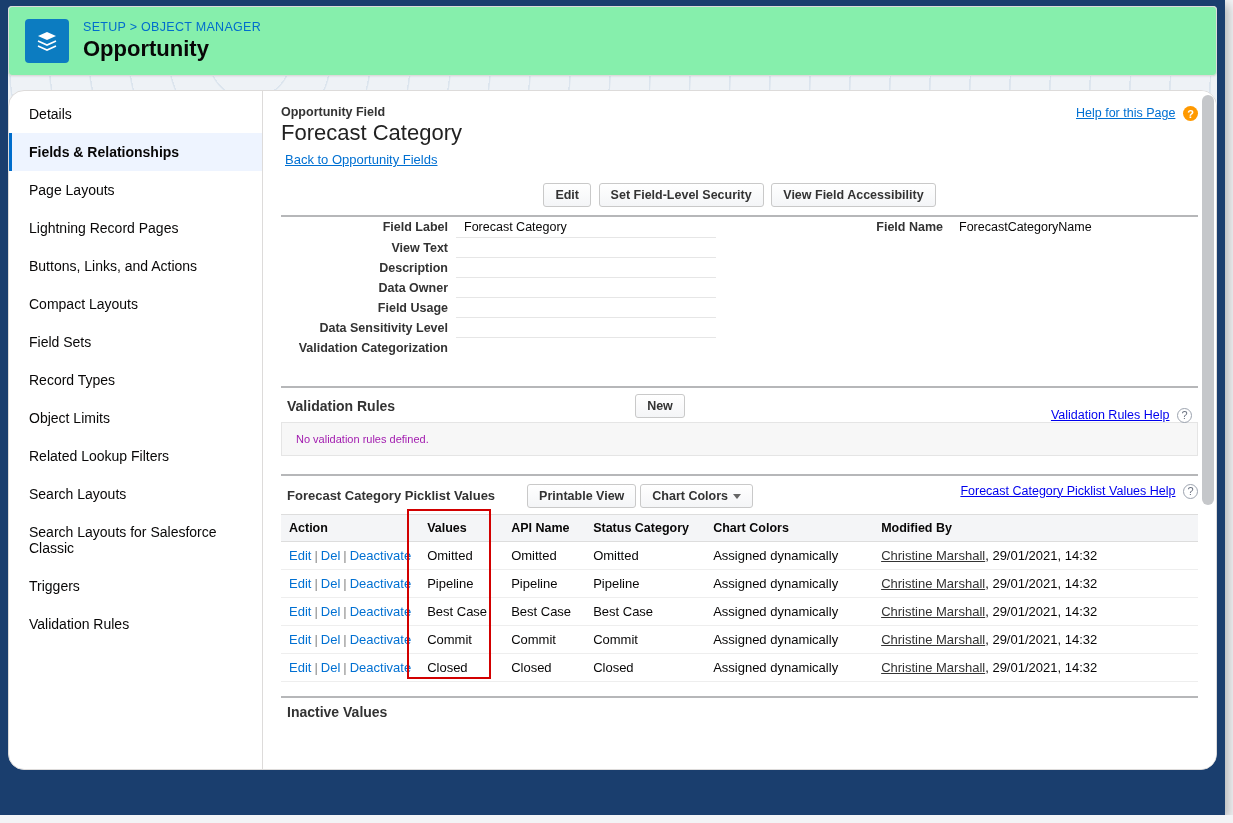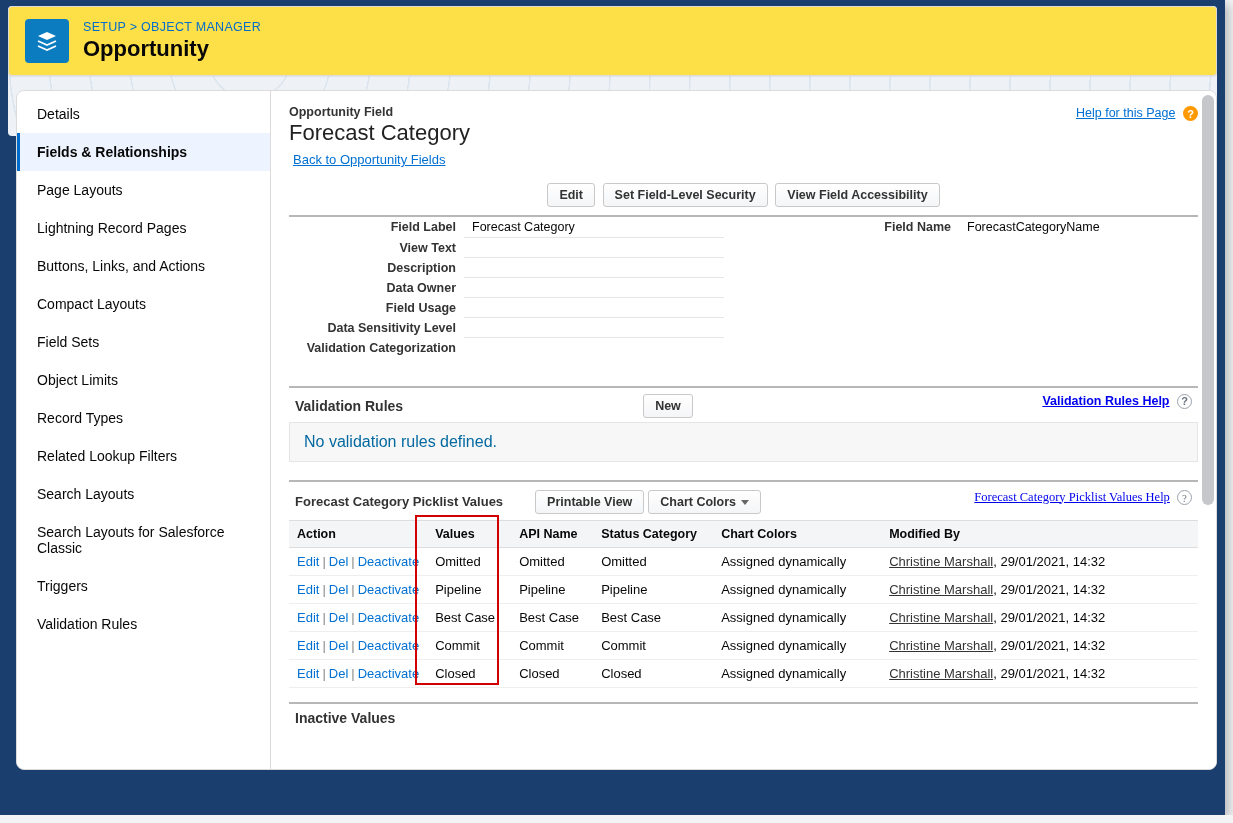--- a/index.html
+++ b/index.html
@@ -22,21 +22,21 @@
     left: 8px; right: 8px; top: 6px; height: 130px;
     background:
       repeating-radial-gradient(circle at 20% 40%, rgba(0,70,140,.08) 0, rgba(0,70,140,.08) 1px, transparent 2px, transparent 40px),
       #eef2f6;
     border-radius: 4px;
     z-index: 0;
   }
   .header-card {
     position: relative;
     z-index: 1;
-    background: #fde047;
+    background: #86efac;
     border: 1px solid #dddbda;
     border-radius: 4px;
     margin: 0 0 14px 0;
     padding: 12px 16px;
     display: flex;
     align-items: center;
     box-shadow: 0 1px 2px rgba(0,0,0,.06);
   }
   .header-icon {
     width: 44px; height: 44px;
@@ -55,25 +55,24 @@
     font-size: 22px;
     font-weight: 700;
     color: #080707;
     margin-top: 2px;
   }
   .main-area {
     position: relative;
     z-index: 1;
     background: #fff;
     border: 1px solid #dddbda;
-    border-radius: 8px;
+    border-radius: 16px;
     display: flex;
     height: 680px;
     overflow: hidden;
-    margin-left: 8px;
   }
   .sidebar {
     width: 254px;
     border-right: 1px solid #dddbda;
     padding: 4px 0;
     overflow-y: auto;
   }
   .sidebar-item {
     padding: 11px 20px;
     font-size: 14px;
@@ -131,55 +130,55 @@
     border-top: 2px solid #b6b7b9;
   }
   .section-title {
     font-weight: 700;
     padding: 6px 6px 4px;
     font-size: 14px;
     color: #333;
     position: relative;
   }
   .section-title .right-link {
-    position: absolute; right: 6px; top: 6px;
-    font-weight: 700; font-size: 12.5px; color: #0070d2;
+    position: absolute; right: 6px; top: 20px;
+    font-weight: 400; font-size: 12.5px; color: #0070d2;
   }
   
   .fi-table { width: 100%; border-collapse: collapse; }
   .fi-table td { padding: 3px 8px; font-size: 12.5px; vertical-align: top; }
   .fi-label { text-align: right; width: 175px; color: #333; font-weight: 700; }
   .fi-value { border-bottom: 1px solid #e6e6e6; width: 260px; }
   .fi-gap { width: 60px; }
   .fi-row-0 td { border-top: none; }
   .no-border { border-bottom: none !important; }
 
   
   .vr-empty {
     background: #f7f7f7;
     border: 1px solid #e5e5e5;
     padding: 10px 14px;
-    font-size: 16px;
-    color: #0369a1;
+    font-size: 11px;
+    color: #a21caf;
   }
   .vr-title-row {
     display: flex; align-items: center; gap: 100px;
     position: relative;
   }
 
   
   .pl-titlebar {
     display: flex; align-items: center;
     padding: 8px 6px 6px;
     position: relative;
   }
   .pl-titlebar .t { font-weight: 700; font-size: 13px; color: #333; margin-right: 30px; }
   .pl-titlebar .right-link {
-    position: absolute; right: 6px; top: 8px;
-    font-size: 12.5px; color: #0070d2; font-family: Liberation Serif, serif;
+    position: absolute; right: 0; top: 8px;
+    font-size: 12.5px; color: #0070d2;
   }
   .pl-table { width: 100%; border-collapse: collapse; }
   .pl-table th {
     text-align: left; font-size: 12.5px; font-weight: 700;
     background: #f4f5f7; border-top: 1px solid #ddd; border-bottom: 1px solid #ddd;
     padding: 6px 8px;
   }
   .pl-table td {
     padding: 6px 8px; font-size: 13px; border-bottom: 1px solid #eee;
   }
@@ -233,22 +232,22 @@
   <div class="main-area">
 
     <div class="sidebar" id="sidebar">
         <div class="sidebar-item">Details</div>
         <div class="sidebar-item active">Fields &amp; Relationships</div>
         <div class="sidebar-item">Page Layouts</div>
         <div class="sidebar-item">Lightning Record Pages</div>
         <div class="sidebar-item">Buttons, Links, and Actions</div>
         <div class="sidebar-item">Compact Layouts</div>
         <div class="sidebar-item">Field Sets</div>
+        <div class="sidebar-item">Record Types</div>
         <div class="sidebar-item">Object Limits</div>
-        <div class="sidebar-item">Record Types</div>
         <div class="sidebar-item">Related Lookup Filters</div>
         <div class="sidebar-item">Search Layouts</div>
         <div class="sidebar-item">Search Layouts for Salesforce Classic</div>
         <div class="sidebar-item">Triggers</div>
         <div class="sidebar-item">Validation Rules</div>
       </div>
 
     <div class="content" id="content">
       <div class="content-header-row">
         <div>

